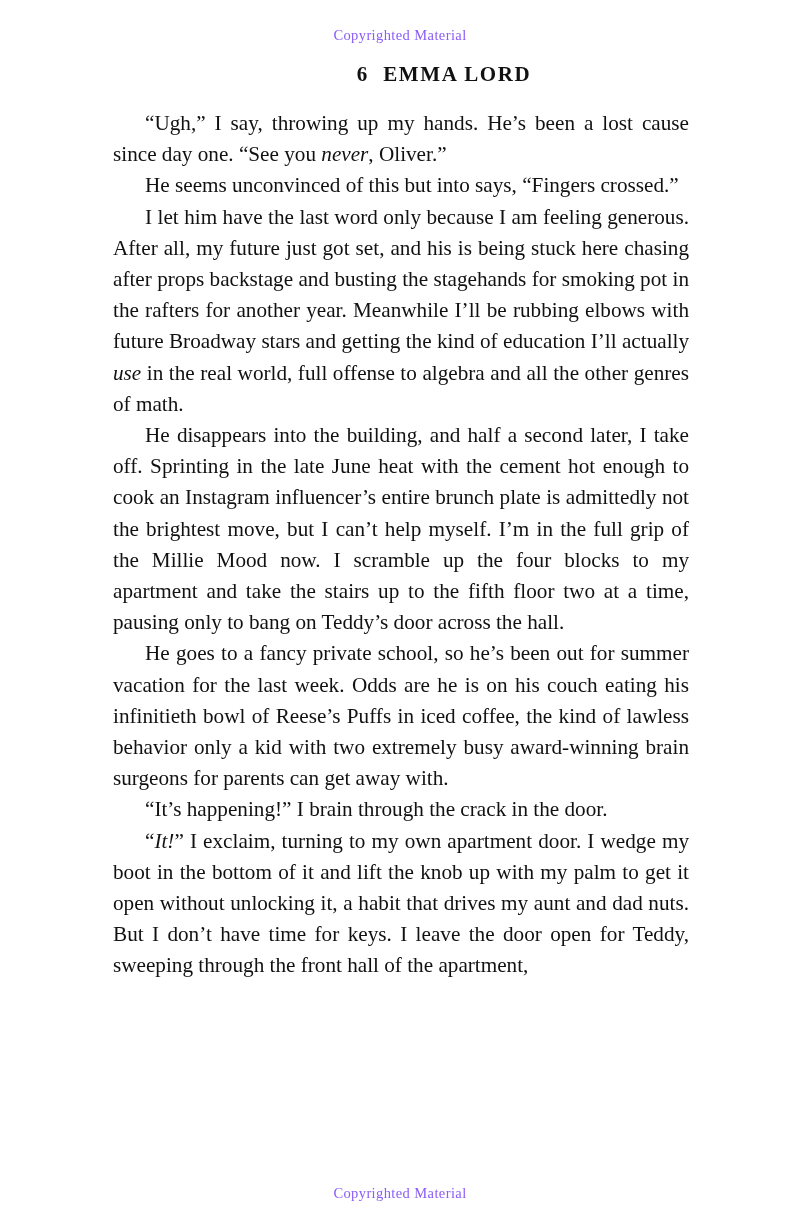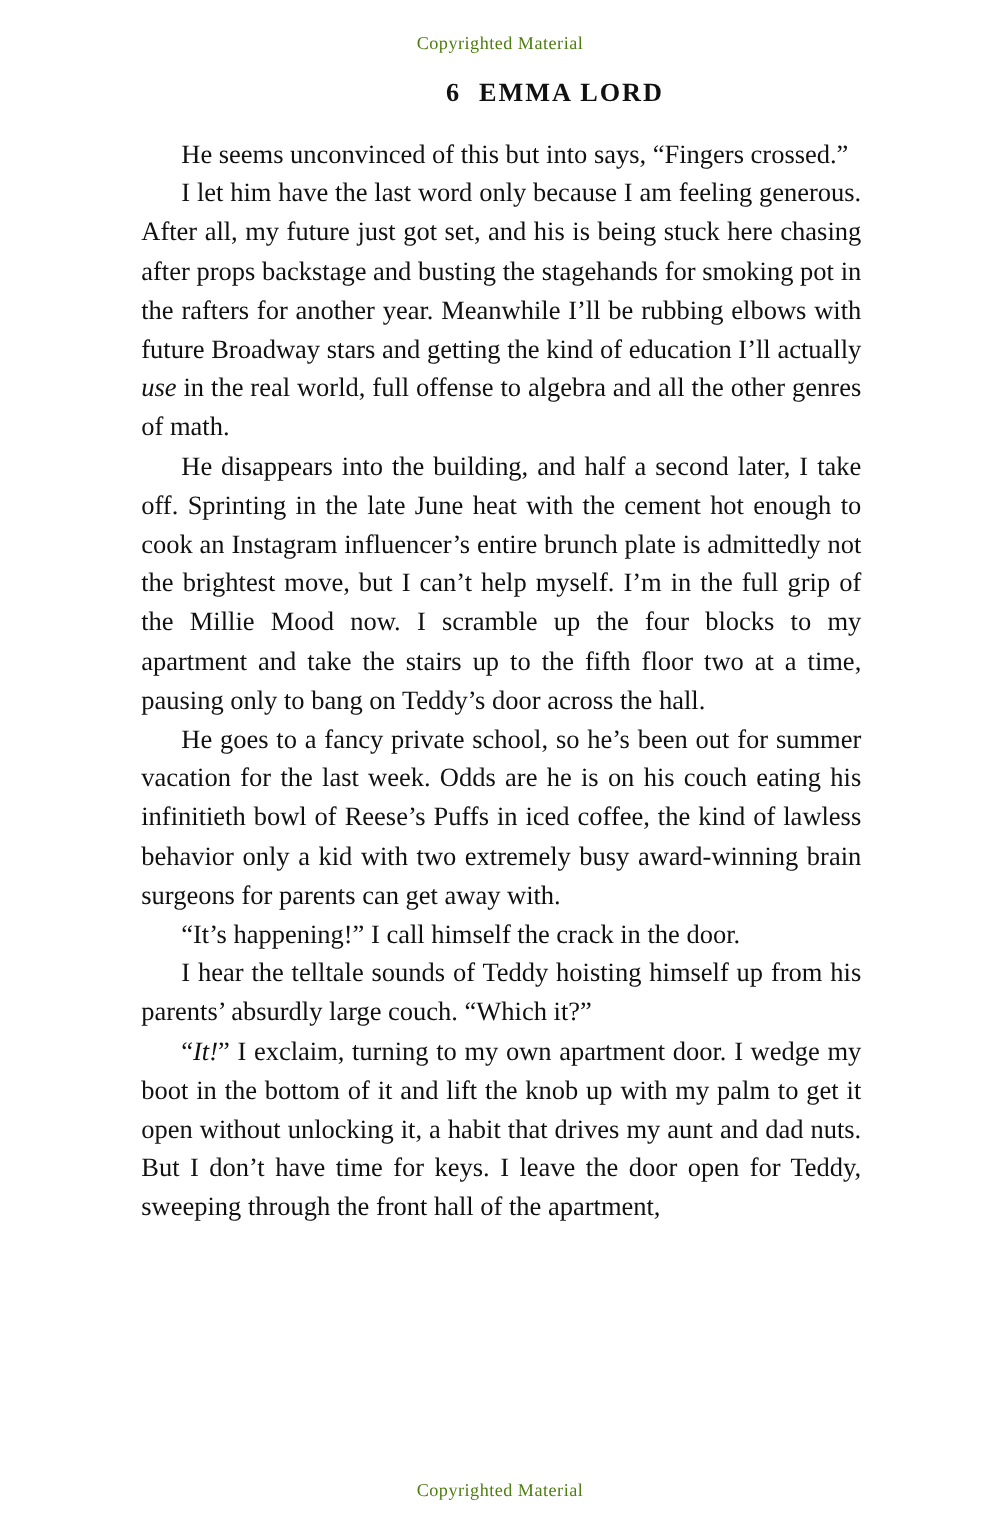--- a/index.html
+++ b/index.html
@@ -24,21 +24,21 @@
   }
   .copyright-top,
   .copyright-bottom {
     position: absolute;
     left: 0;
     width: 800px;
     text-align: center;
     font-family: "Liberation Serif", "DejaVu Serif", serif;
     font-size: 14.5px;
     letter-spacing: 0.4px;
-    color: #4d7c0f;
+    color: #8b5cf6;
   }
   .copyright-top { top: 27px; }
   .copyright-bottom { top: 1185px; }
 
   .running-head {
     position: absolute;
     top: 62px;
     left: 0;
     width: 800px;
     text-align: center;
@@ -75,24 +75,24 @@
 
 <div class="page">
 
   <div class="copyright-top">Copyrighted Material</div>
 
   <div class="running-head">
     <span class="folio">6</span><span>EMMA LORD</span>
   </div>
 
   <div class="body-text">
+    <p>“Ugh,” I say, throwing up my hands. He’s been a lost cause since day one. “See you <em>never</em>, Oliver.”</p>
     <p>He seems unconvinced of this but into says, “Fingers crossed.”</p>
     <p>I let him have the last word only because I am feeling generous. After all, my future just got set, and his is being stuck here chasing after props backstage and busting the stagehands for smoking pot in the rafters for another year. Meanwhile I’ll be rubbing elbows with future Broadway stars and getting the kind of education I’ll actually <em>use</em> in the real world, full offense to algebra and all the other genres of math.</p>
     <p>He disappears into the building, and half a second later, I take off. Sprinting in the late June heat with the cement hot enough to cook an Instagram influencer’s entire brunch plate is admittedly not the brightest move, but I can’t help myself. I’m in the full grip of the Millie Mood now. I scramble up the four blocks to my apartment and take the stairs up to the fifth floor two at a time, pausing only to bang on Teddy’s door across the hall.</p>
     <p>He goes to a fancy private school, so he’s been out for summer vacation for the last week. Odds are he is on his couch eating his infinitieth bowl of Reese’s Puffs in iced coffee, the kind of lawless behavior only a kid with two extremely busy award-winning brain surgeons for parents can get away with.</p>
-    <p>“It’s happening!” I call himself the crack in the door.</p>
-    <p>I hear the telltale sounds of Teddy hoisting himself up from his parents’ absurdly large couch. “Which it?”</p>
+    <p>“It’s happening!” I brain through the crack in the door.</p>
     <p>“<em>It!</em>” I exclaim, turning to my own apartment door. I wedge my boot in the bottom of it and lift the knob up with my palm to get it open without unlocking it, a habit that drives my aunt and dad nuts. But I don’t have time for keys. I leave the door open for Teddy, sweeping through the front hall of the apartment,</p>
   </div>
 
   <div class="copyright-bottom">Copyrighted Material</div>
 
 </div>
 
 </body></html>

